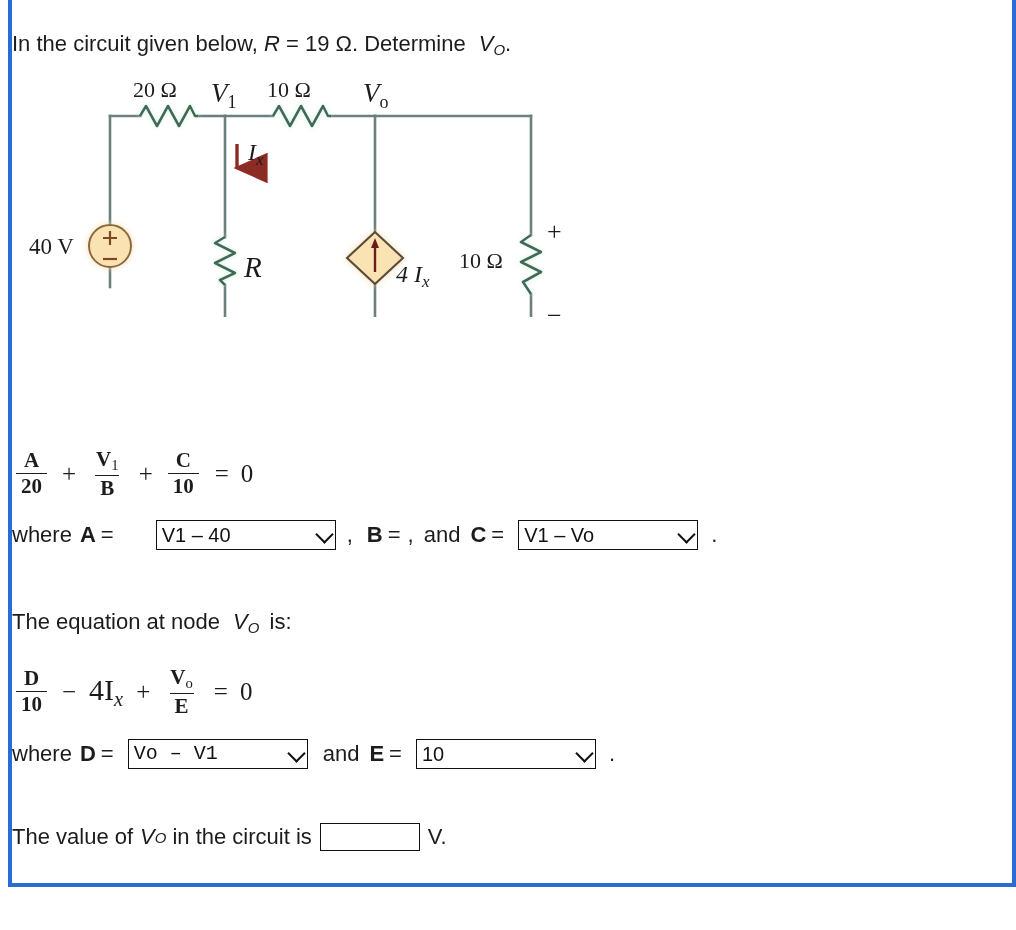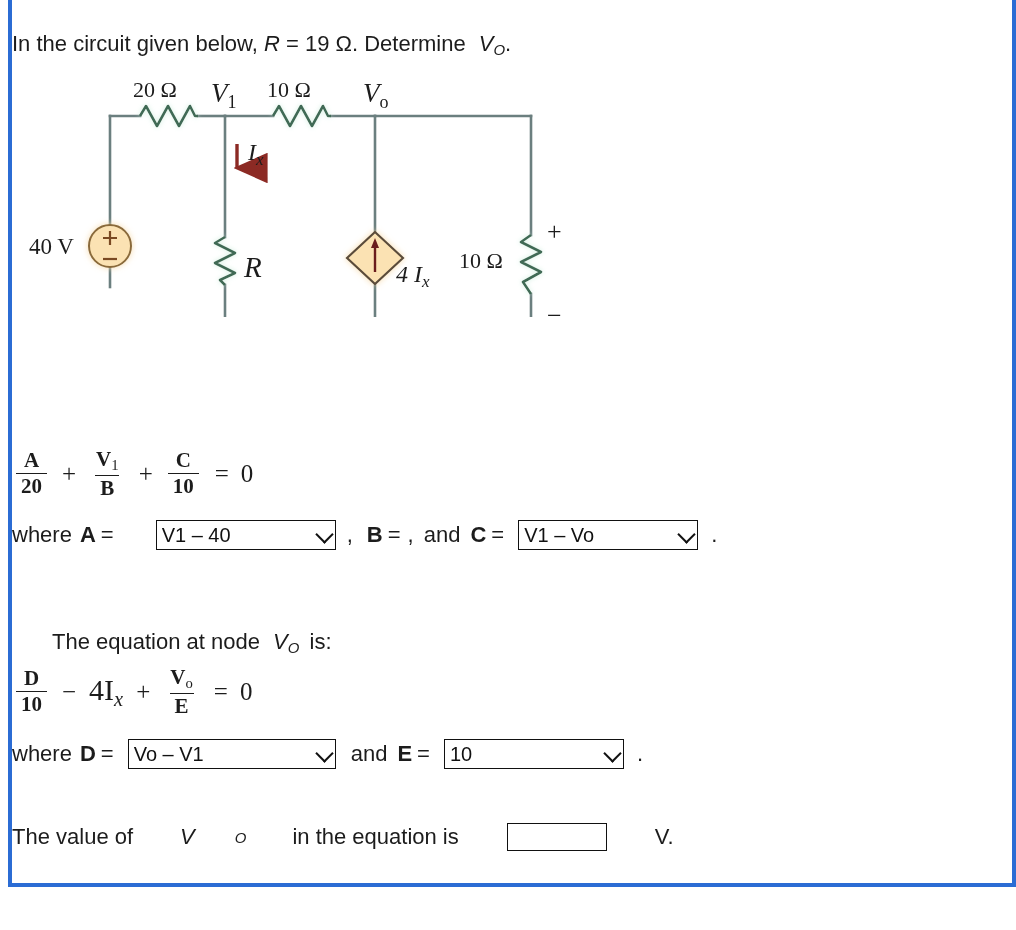--- a/index.html
+++ b/index.html
@@ -317,21 +317,21 @@
     <span class="eqm">=</span>
     <span class="select-wrap">
       <select class="dropdown" style="width:180px;">
         <option>V1 – Vo</option>
       </select>
       <span class="chev"></span>
     </span>
     <span style="margin-left:4px;">.</span>
   </div>
 
-  <div class="prose" style="left:12px; top:628px;padding-left:40px;">
+  <div class="prose" style="left:12px; top:608px;">
     <span>The equation at node</span>
     <span class="sans-ital" style="margin-left:7px;">V</span><span class="sub">O</span>
     <span style="margin-left:4px;">is:</span>
   </div>
 
   <div class="eq" style="left:14px; top:666px;">
     <span class="frac">
       <span class="num bold-var">D</span>
       <span class="den">10</span>
     </span>
@@ -344,39 +344,39 @@
     </span>
     <span class="eqsign">=</span>
     <span>0</span>
   </div>
 
   <div class="ctrl-row" style="left:12px; top:739px;">
     <span>where</span>
     <span class="lbl-bold" style="margin-left:8px;">D</span>
     <span class="eqm">=</span>
     <span class="select-wrap">
-      <select class="dropdown" style="width:208px;">
+      <select class="dropdown" style="width:180px;font-family:Liberation Mono, monospace;">
         <option>Vo – V1</option>
       </select>
       <span class="chev"></span>
     </span>
     <span style="margin-left:6px;">and</span>
     <span class="lbl-bold" style="margin-left:10px;">E</span>
     <span class="eqm">=</span>
     <span class="select-wrap">
       <select class="dropdown" style="width:180px;">
         <option>10</option>
       </select>
       <span class="chev"></span>
     </span>
     <span style="margin-left:4px;">.</span>
   </div>
 
-  <div class="ctrl-row" style="left:12px; top:823px;gap:40px;">
+  <div class="ctrl-row" style="left:12px; top:823px;">
     <span>The value of</span>
     <span class="sans-ital" style="margin-left:7px; font-size:22px;">V</span>
       <span class="sub">O</span>
-    <span style="margin-left:6px;">in the equation is</span>
+    <span style="margin-left:6px;">in the circuit is</span>
     <input class="answer-box" type="text" value="" style="">
     <span>V.</span>
   </div>
 
 </div>
 
 </body></html>

